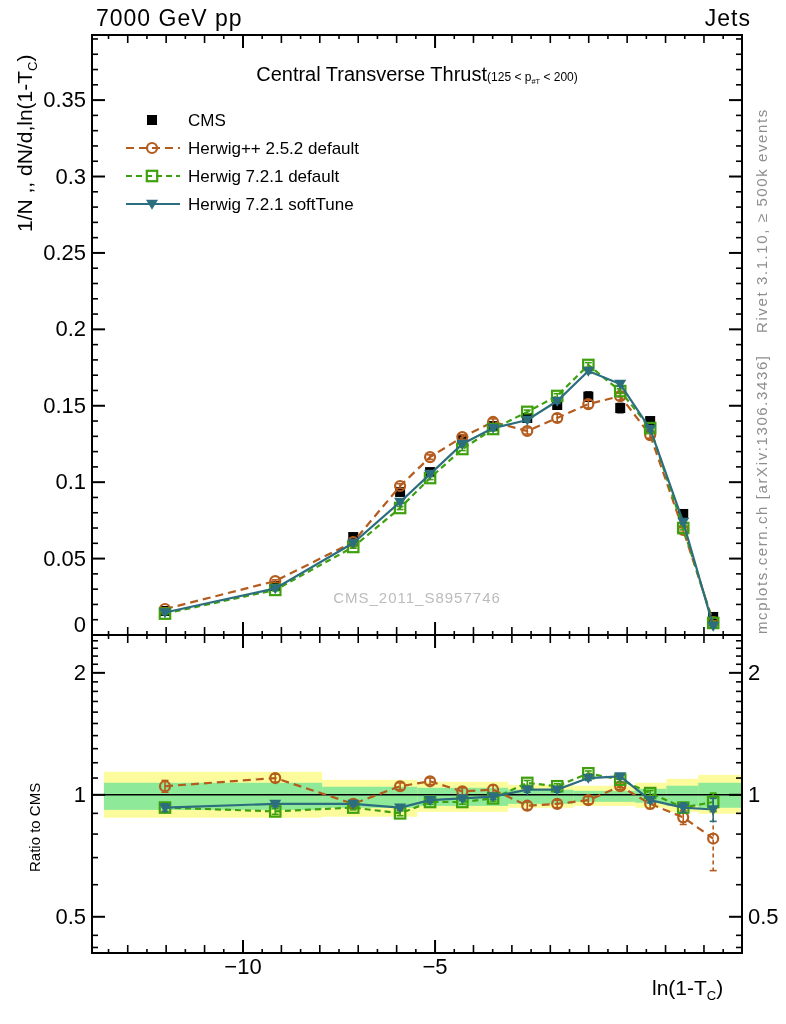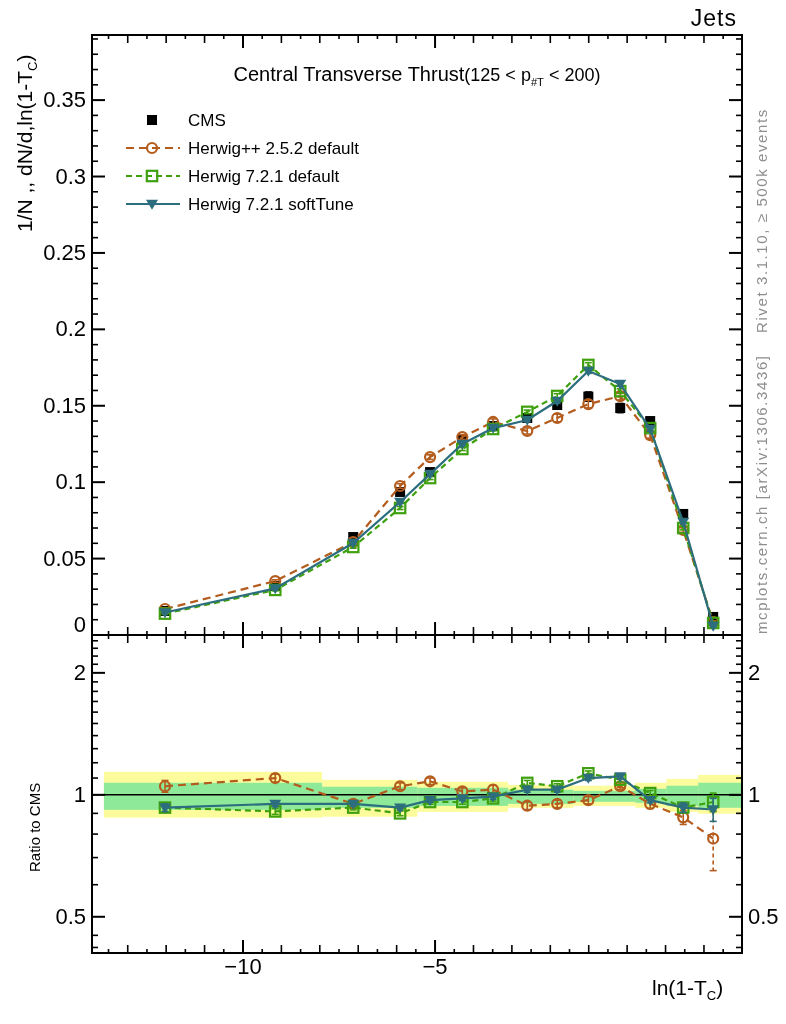--- a/index.html
+++ b/index.html
@@ -2,21 +2,21 @@
 <html><head>
 <meta charset="utf-8">
 <style>
   html,body{margin:0;padding:0;background:#fff;}
   .stage{position:relative;width:786px;height:1024px;background:#fff;overflow:hidden;
          font-family:"Liberation Sans", sans-serif;}
   .stage svg{position:absolute;left:0;top:0;}
   .txt{position:absolute;white-space:nowrap;color:#000;}
   .hdr{font-size:23px;letter-spacing:1px;}
   .title-wrap{left:92px;top:63px;width:650px;text-align:center;font-size:20px;}
-  .title-paren{font-size:18px;}
+  .title-paren{font-size:12px;}
   sub.s{font-size:0.62em;}
   .vtext{position:absolute;transform:rotate(-90deg);transform-origin:0 0;white-space:nowrap;}
   .side{font-size:15px;letter-spacing:1.6px;color:#8e8e8e;}
   .watermark{left:92px;top:589px;width:650px;text-align:center;font-size:15px;
              letter-spacing:1px;color:#bcbcbc;}
   .ytitle{font-size:21px;}
   .rtitle{font-size:15px;}
   .xtitle{font-size:21px;}
   text{font-family:"Liberation Sans", sans-serif;}
 </style>
@@ -761,26 +761,28 @@
         </g>
         <text x="188" y="182" font-size="17">Herwig 7.2.1 default</text>
         <line x1="126" y1="204" x2="180" y2="204" stroke="#2c6d7e" stroke-width="2.2"></line>
         <g>
           <path d="M 146 199.8 L 158 199.8 L 152 209.8 Z" fill="#2c6d7e"></path>
         </g>
         <text x="188" y="210" font-size="17">Herwig 7.2.1 softTune</text>
       </g>
     </svg>
 
-  <div class="txt hdr" style="right:49px;top:5px;text-align:right;">Jets</div>
+  <div class="txt hdr" style="left:96px;top:5px;">7000 GeV pp</div>
+  <div class="txt hdr" style="right:35px;top:5px;text-align:right;">Jets</div>
 
   <div class="txt title-wrap">
     <span>Central Transverse Thrust</span><span class="title-paren"><span>(125 &lt; p</span><sub class="s">#T</sub><span> &lt; 200)</span></span>
   </div>
 
+  <div class="txt watermark">CMS_2011_S8957746</div>
 
   <div class="vtext side" style="left:753px;top:333px;">Rivet 3.1.10, ≥ 500k events</div>
   <div class="vtext side" style="left:753px;top:634px;">mcplots.cern.ch [arXiv:1306.3436]</div>
 
   <div class="vtext ytitle" style="left:13px;top:232px;">
     <span>1/N ,, dN/d,ln(1-T</span><sub class="s">C</sub><span>)</span>
   </div>
 
   <div class="vtext rtitle" style="left:26px;top:872px;">Ratio to CMS</div>
 

